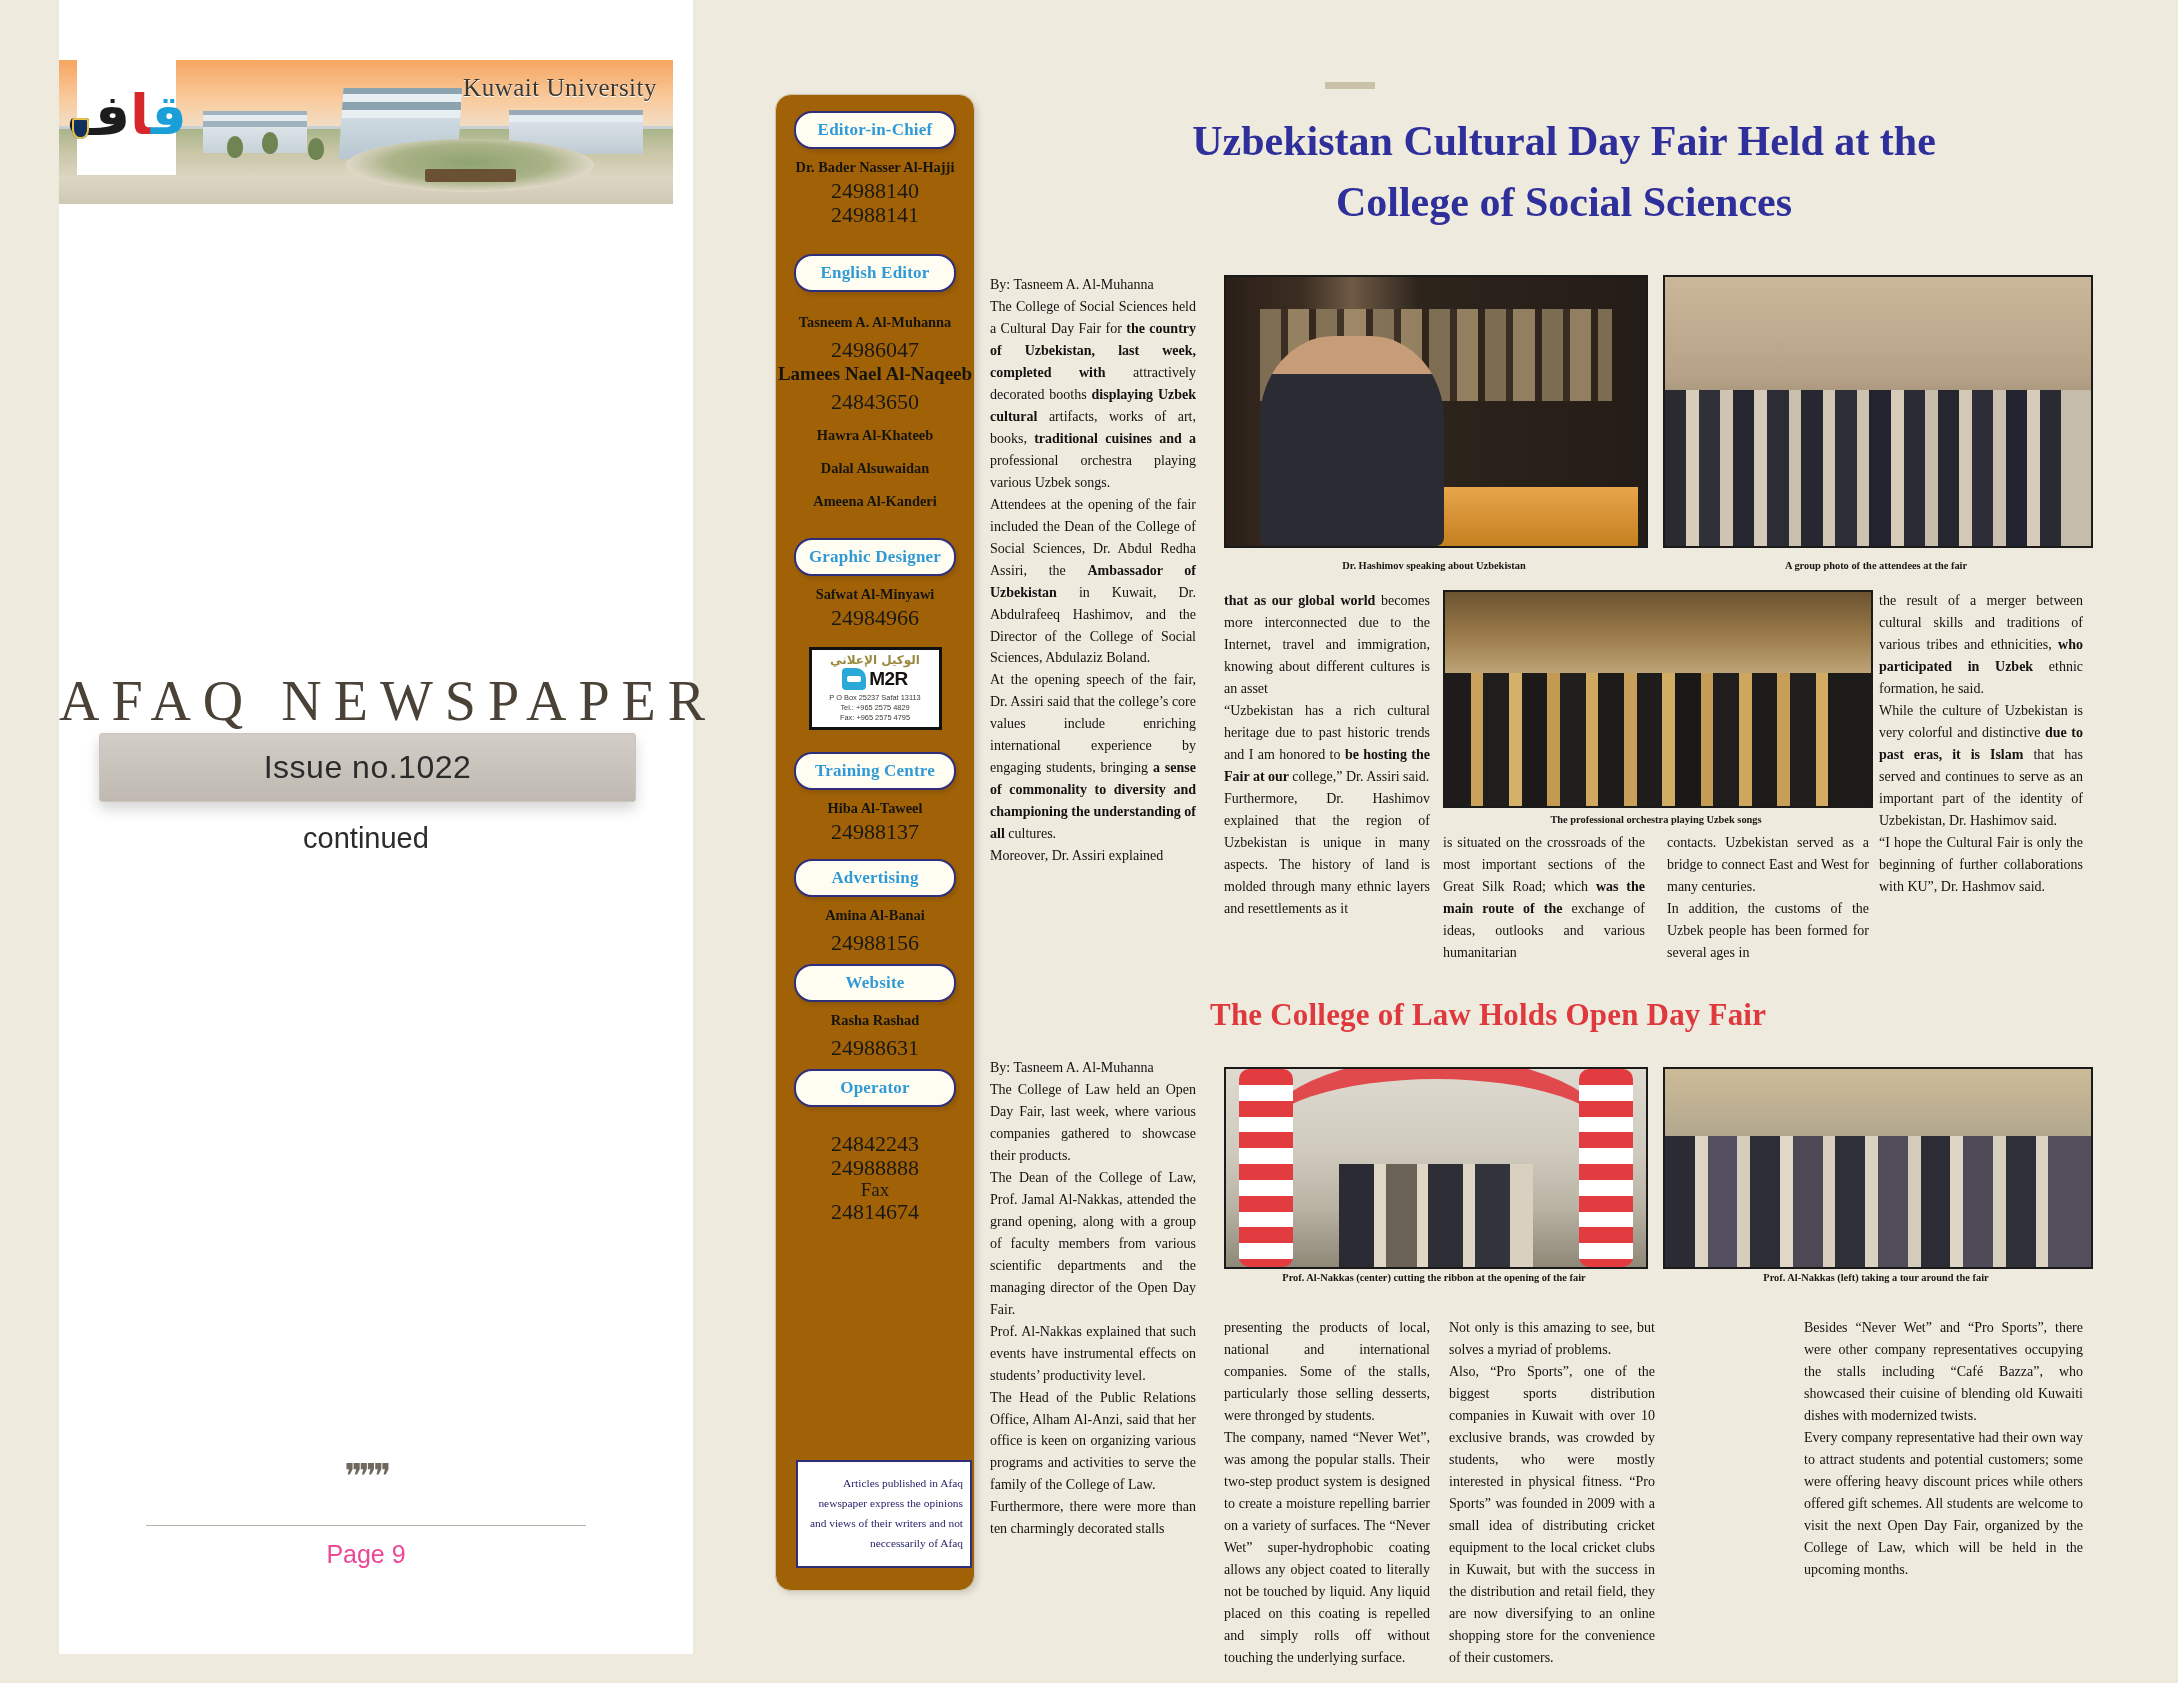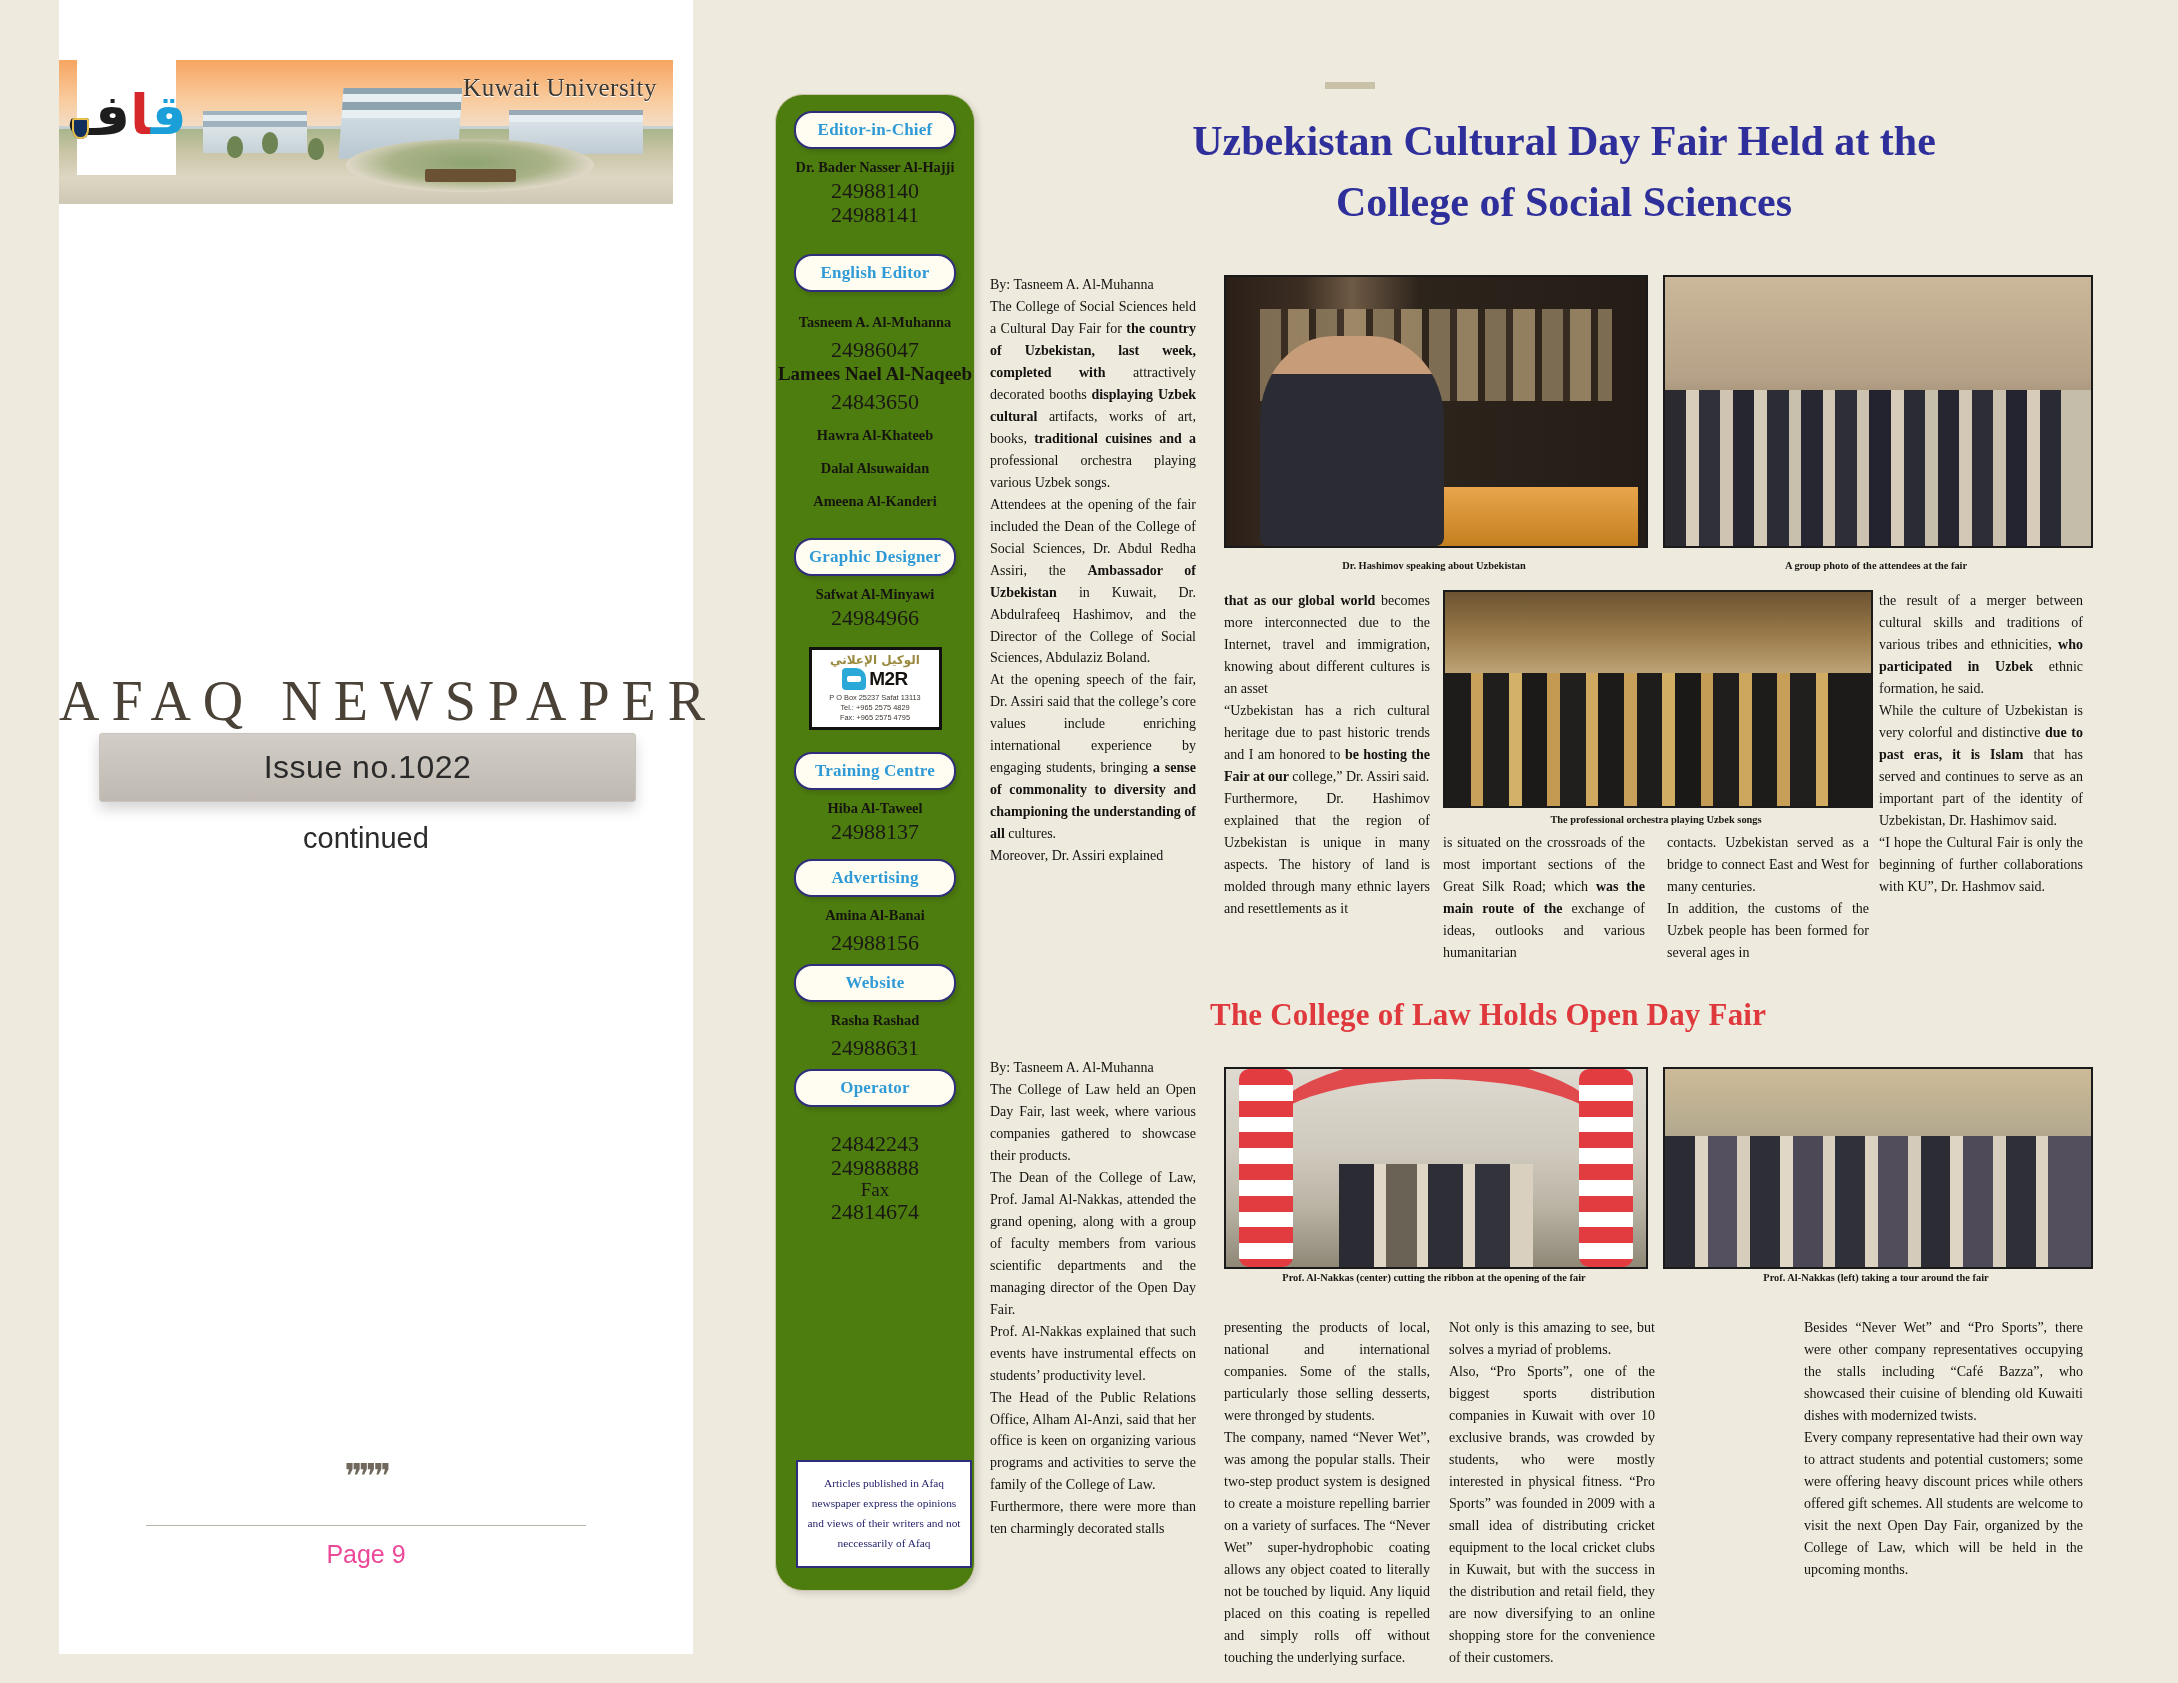--- a/index.html
+++ b/index.html
@@ -149,23 +149,23 @@
   }
   .bottom-strip {
     position:absolute; left:59px; top:1653px; width:634px; height:30px;
     background:#eeeade;
   }
 
   
   .credits {
     position:absolute; left:775px; top:94px;
     width:198px; height:1495px;
-    background:#4d7c0f;
+    background:#a16207;
     border:1px solid #cfc7ad;
-    border-radius:28px;
+    border-radius:16px;
     box-shadow:3px 3px 6px rgba(0,0,0,0.12);
   }
   .pill {
     margin:0 auto; width:158px; height:34px;
     border:2px solid #2e2e7a;
     border-radius:18px;
     background:#fffdf2;
     display:flex; align-items:center; justify-content:center;
     box-shadow:2px 3px 4px rgba(0,0,0,0.13);
   }
@@ -212,21 +212,21 @@
   .adbox .ad-line {
     text-align:center; font-family:"Liberation Sans", sans-serif;
     font-size:7.4px; color:#3c3630; line-height:1.35;
   }
   .disclaimer {
     position:absolute; left:20px; bottom:22px;
     width:158px;
     border:2px solid #2e2e7a;
     background:#ffffff;
     padding:12px 7px;
-    text-align:center;
+    text-align:right;
     font-family:"Liberation Serif", serif;
     font-size:11.4px; color:#26246b; line-height:1.75;
   }
 
   
   .headline1 {
     position:absolute; left:990px; top:111px; width:1148px;
     text-align:center;
     font-family:"Liberation Serif", serif;
     font-weight:bold; font-size:42px; color:#2f2f9b;

